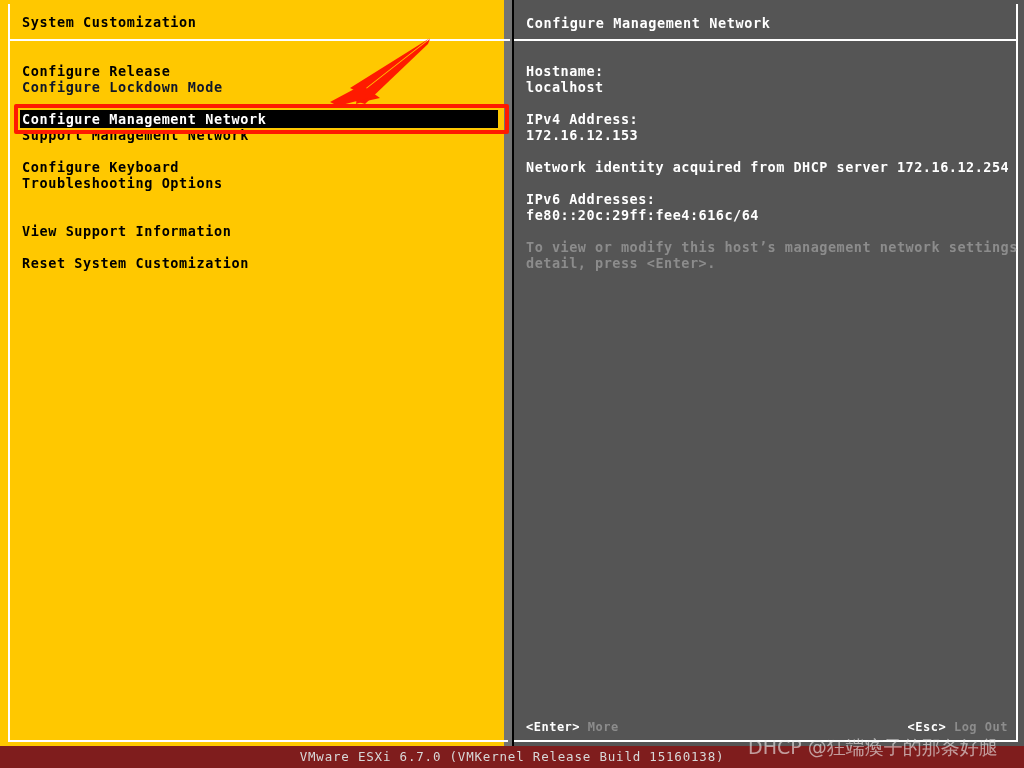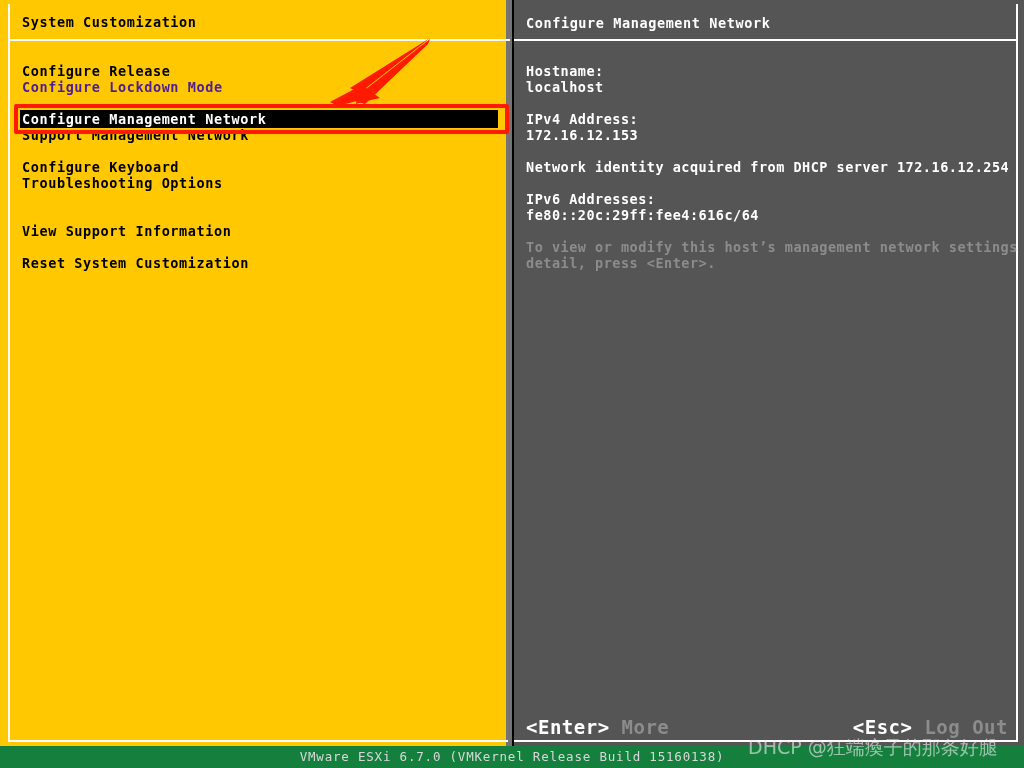--- a/index.html
+++ b/index.html
@@ -20,21 +20,21 @@
   }
 
   
   #left-panel {
     position: absolute;
     left: 0;
     top: 0;
     width: 512px;
     height: 746px;
     background: #FFC800;
-    border-right: 6px solid #737373;
+    border-right: 8px solid #737373;
   }
   #left-panel-frame {
     position: absolute;
     left: 8px;
     top: 4px;
     width: 500px;
     height: 738px;
     border-left: 2px solid #FFFFFF;
     border-bottom: 2px solid #FFFFFF;
     pointer-events: none;
@@ -67,21 +67,21 @@
   }
   .menu-row {
     height: 16px;
     font-size: 13.5px;
     line-height: 16px;
     letter-spacing: 0.6px;
     color: #000000;
     font-weight: bold;
     white-space: nowrap;
   }
-  .menu-row.dim { color: #4c1d95; }
+  .menu-row.dim { color: #0f172a; }
   .menu-row.spacer { height: 16px; }
   .menu-row.selected {
     position: relative;
     color: #FFFFFF;
     z-index: 3;
   }
   #menu-highlight {
     position: absolute;
     left: 20px;
     top: 110px;
@@ -173,40 +173,40 @@
   
   #hints {
     position: absolute;
     left: 0;
     top: 718px;
     width: 504px;
     height: 18px;
   }
   .hint {
     position: absolute;
-    font-size: 19px;
+    font-size: 12px;
     line-height: 18px;
     letter-spacing: 0.5px;
     font-weight: bold;
     white-space: nowrap;
     text-align: right;
   }
   .hint .key { color: #FFFFFF; }
   .hint .act { color: #8C8C8C; }
   #hint-enter { left: 12px; top: 0; }
   #hint-esc { right: 10px; top: 0; }
 
   
   #bottom-bar {
     position: absolute;
     left: 0;
     top: 746px;
     width: 1024px;
     height: 22px;
-    background: #15803d;
+    background: #7f1d1d;
   }
   #bottom-bar-text {
     position: absolute;
     left: 0;
     top: 0;
     width: 1024px;
     height: 22px;
     line-height: 22px;
     text-align: center;
     font-size: 12.5px;

